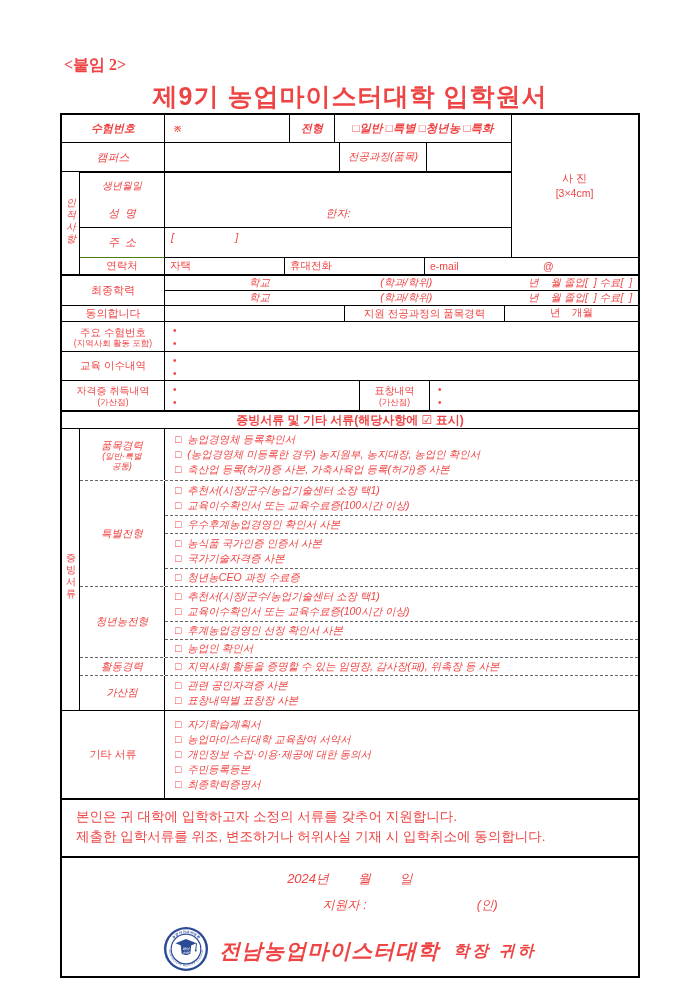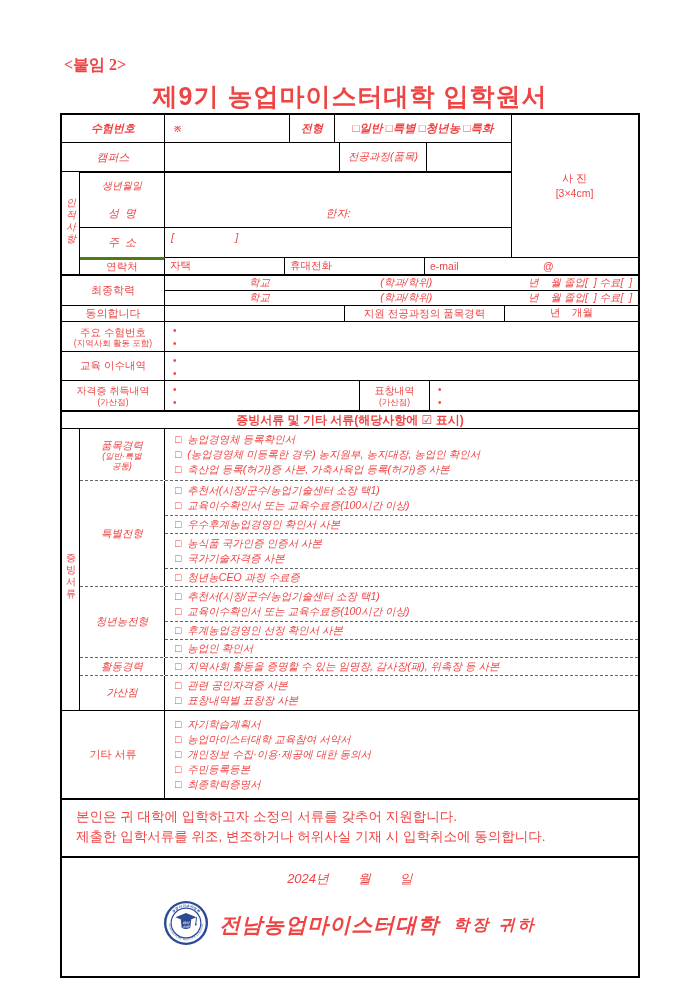--- a/index.html
+++ b/index.html
@@ -86,21 +86,21 @@
       <div class="cell ctr" style="width:126px;border-left:1px solid #000;margin-left:-1px;">
         <div style="text-align:center;line-height:15px;">
           <div style="font-size:11px;">사 진</div>
           <div style="font-size:10.5px;">[3×4cm]</div>
         </div>
       </div>
     </div>
 
     <div class="trow nt" style="height:17px;">
       <div class="cell br" style="width:18px;"></div>
-      <div class="cell br ctr" style="width:85px;border-top:3px solid #4d7c0f;font-size:10.5px;">연락처</div>
+      <div class="cell br ctr" style="width:85px;border-top:1px solid #4d7c0f;font-size:10.5px;">연락처</div>
       <div class="cell br" style="width:120px;border-top:1px solid #000;padding-left:5px;font-size:10.5px;">자택</div>
       <div class="cell br" style="width:140px;border-top:1px solid #000;padding-left:5px;font-size:10.5px;">휴대전화</div>
       <div class="cell" style="width:213px;border-top:1px solid #000;padding-left:5px;font-size:10.5px;">
         <span>e-mail</span>
         <span style="flex:1;text-align:center;">@</span>
       </div>
     </div>
 
     <div class="trow thick">
       <div class="cell br ctr" style="width:103px;">최종학력</div>
@@ -261,20 +261,25 @@
 
     <div class="trow thick" style="height:56px;">
       <div class="stmt">
         <div>본인은 귀 대학에 입학하고자 소정의 서류를 갖추어 지원합니다.</div>
         <div>제출한 입학서류를 위조, 변조하거나 허위사실 기재 시 입학취소에 동의합니다.</div>
       </div>
     </div>
 
     <div class="trow thick col" style="height:118px;display:flex;flex-direction:column;">
       <div class="footer-date">2024년        월        일</div>
+      <div class="footer-app">
+        <span>지원자 :</span>
+        <span style="display:inline-block;width:110px;"></span>
+        <span>(인)</span>
+      </div>
       <div class="footer-uni">
         <span>
           <svg width="46" height="46" viewBox="0 0 48 48">
             <defs>
               <path id="arcTop" d="M 7 24 A 17 17 0 0 1 41 24"></path>
               <path id="arcBot" d="M 6 24 A 18 18 0 0 0 42 24"></path>
             </defs>
             <circle cx="24" cy="24" r="23" fill="#2a4a96"></circle>
             <circle cx="24" cy="24" r="20.5" fill="#ffffff"></circle>
             <circle cx="24" cy="24" r="15.5" fill="#ffffff" stroke="#2a4a96" stroke-width="1.2"></circle>

